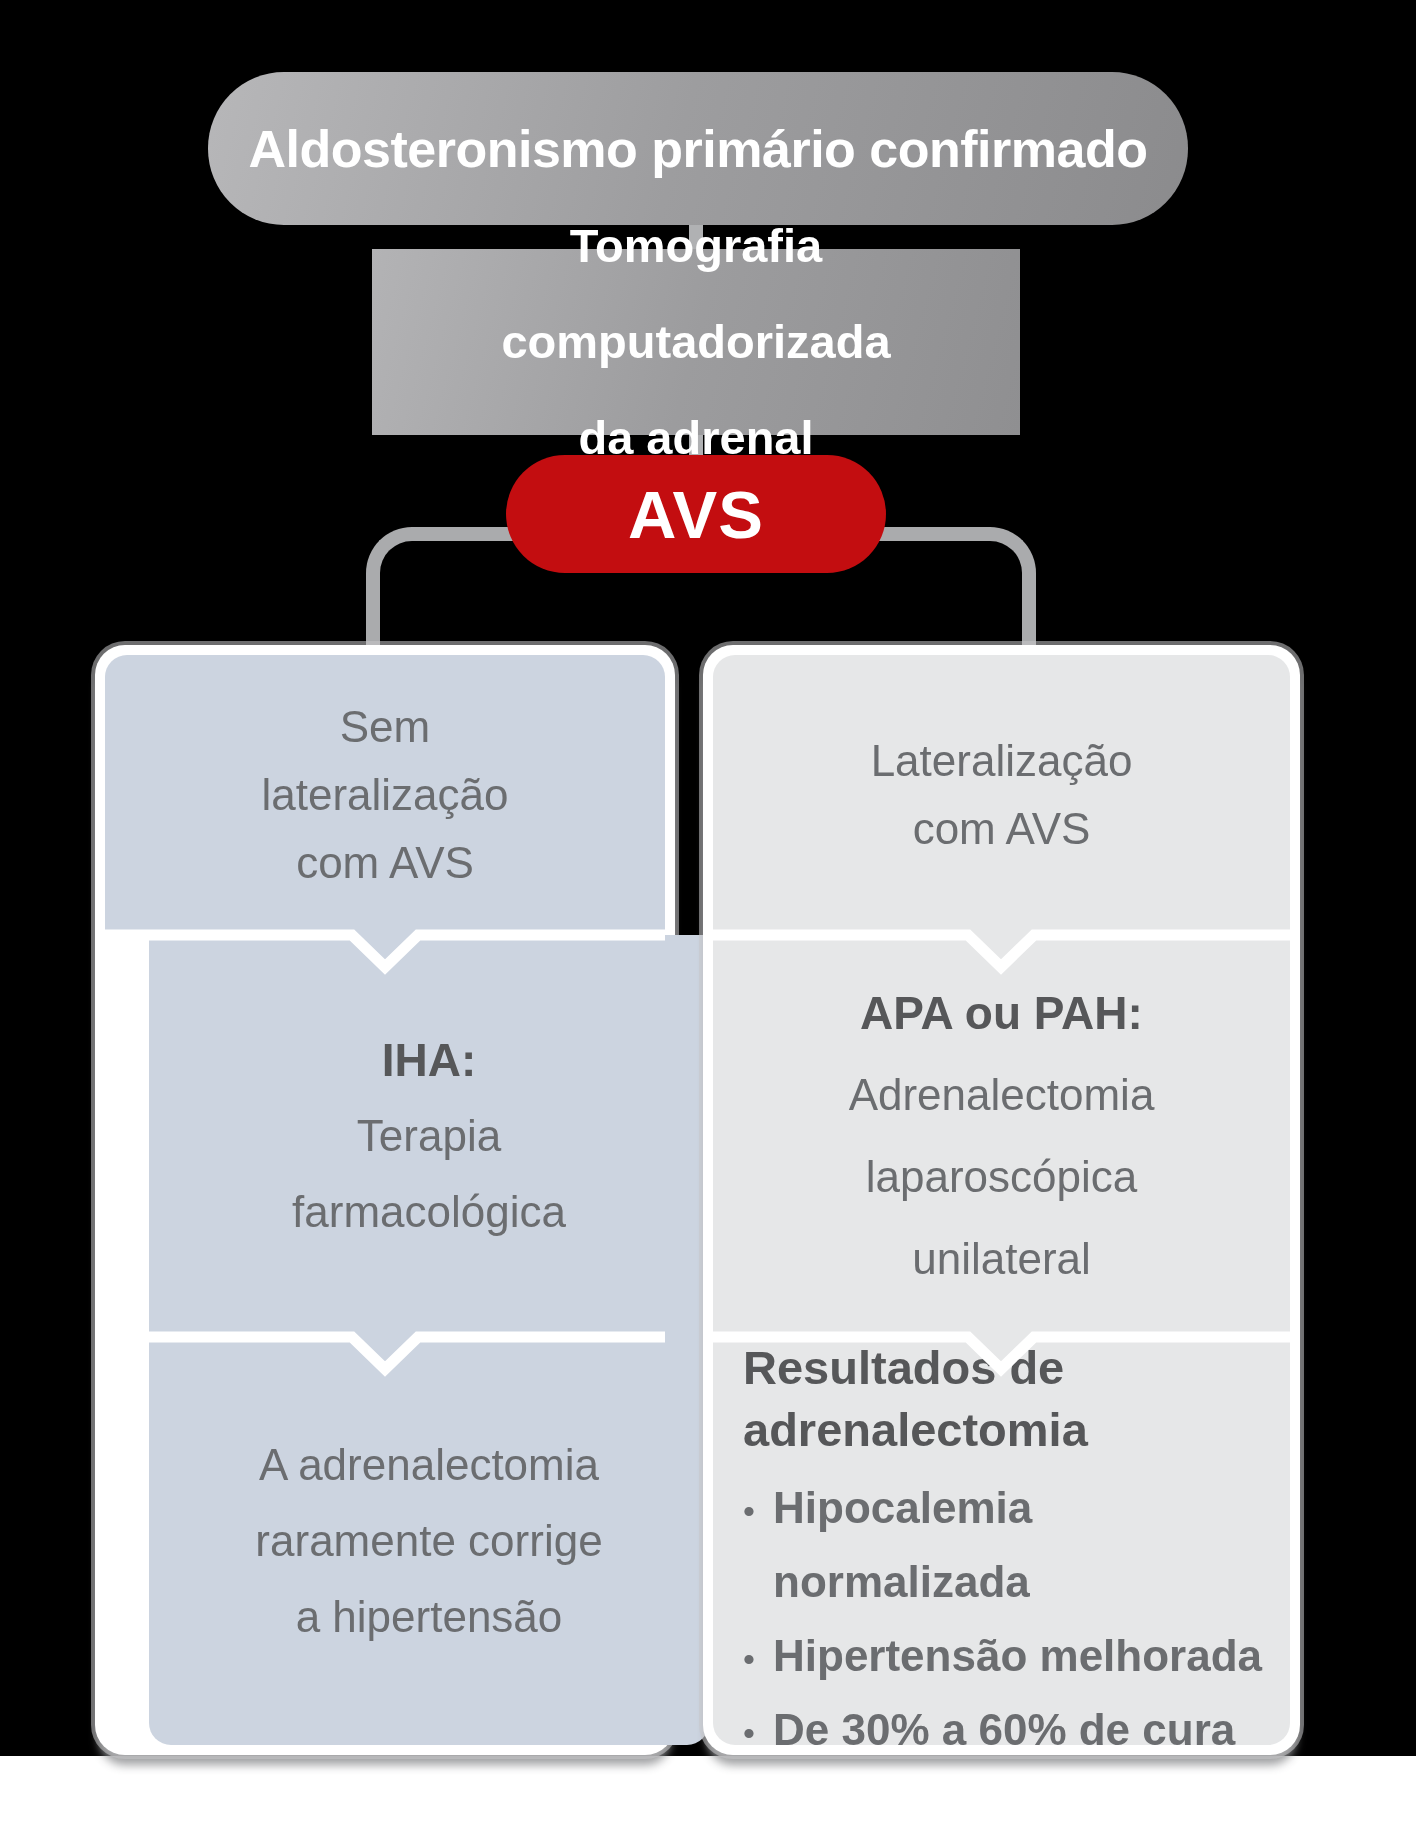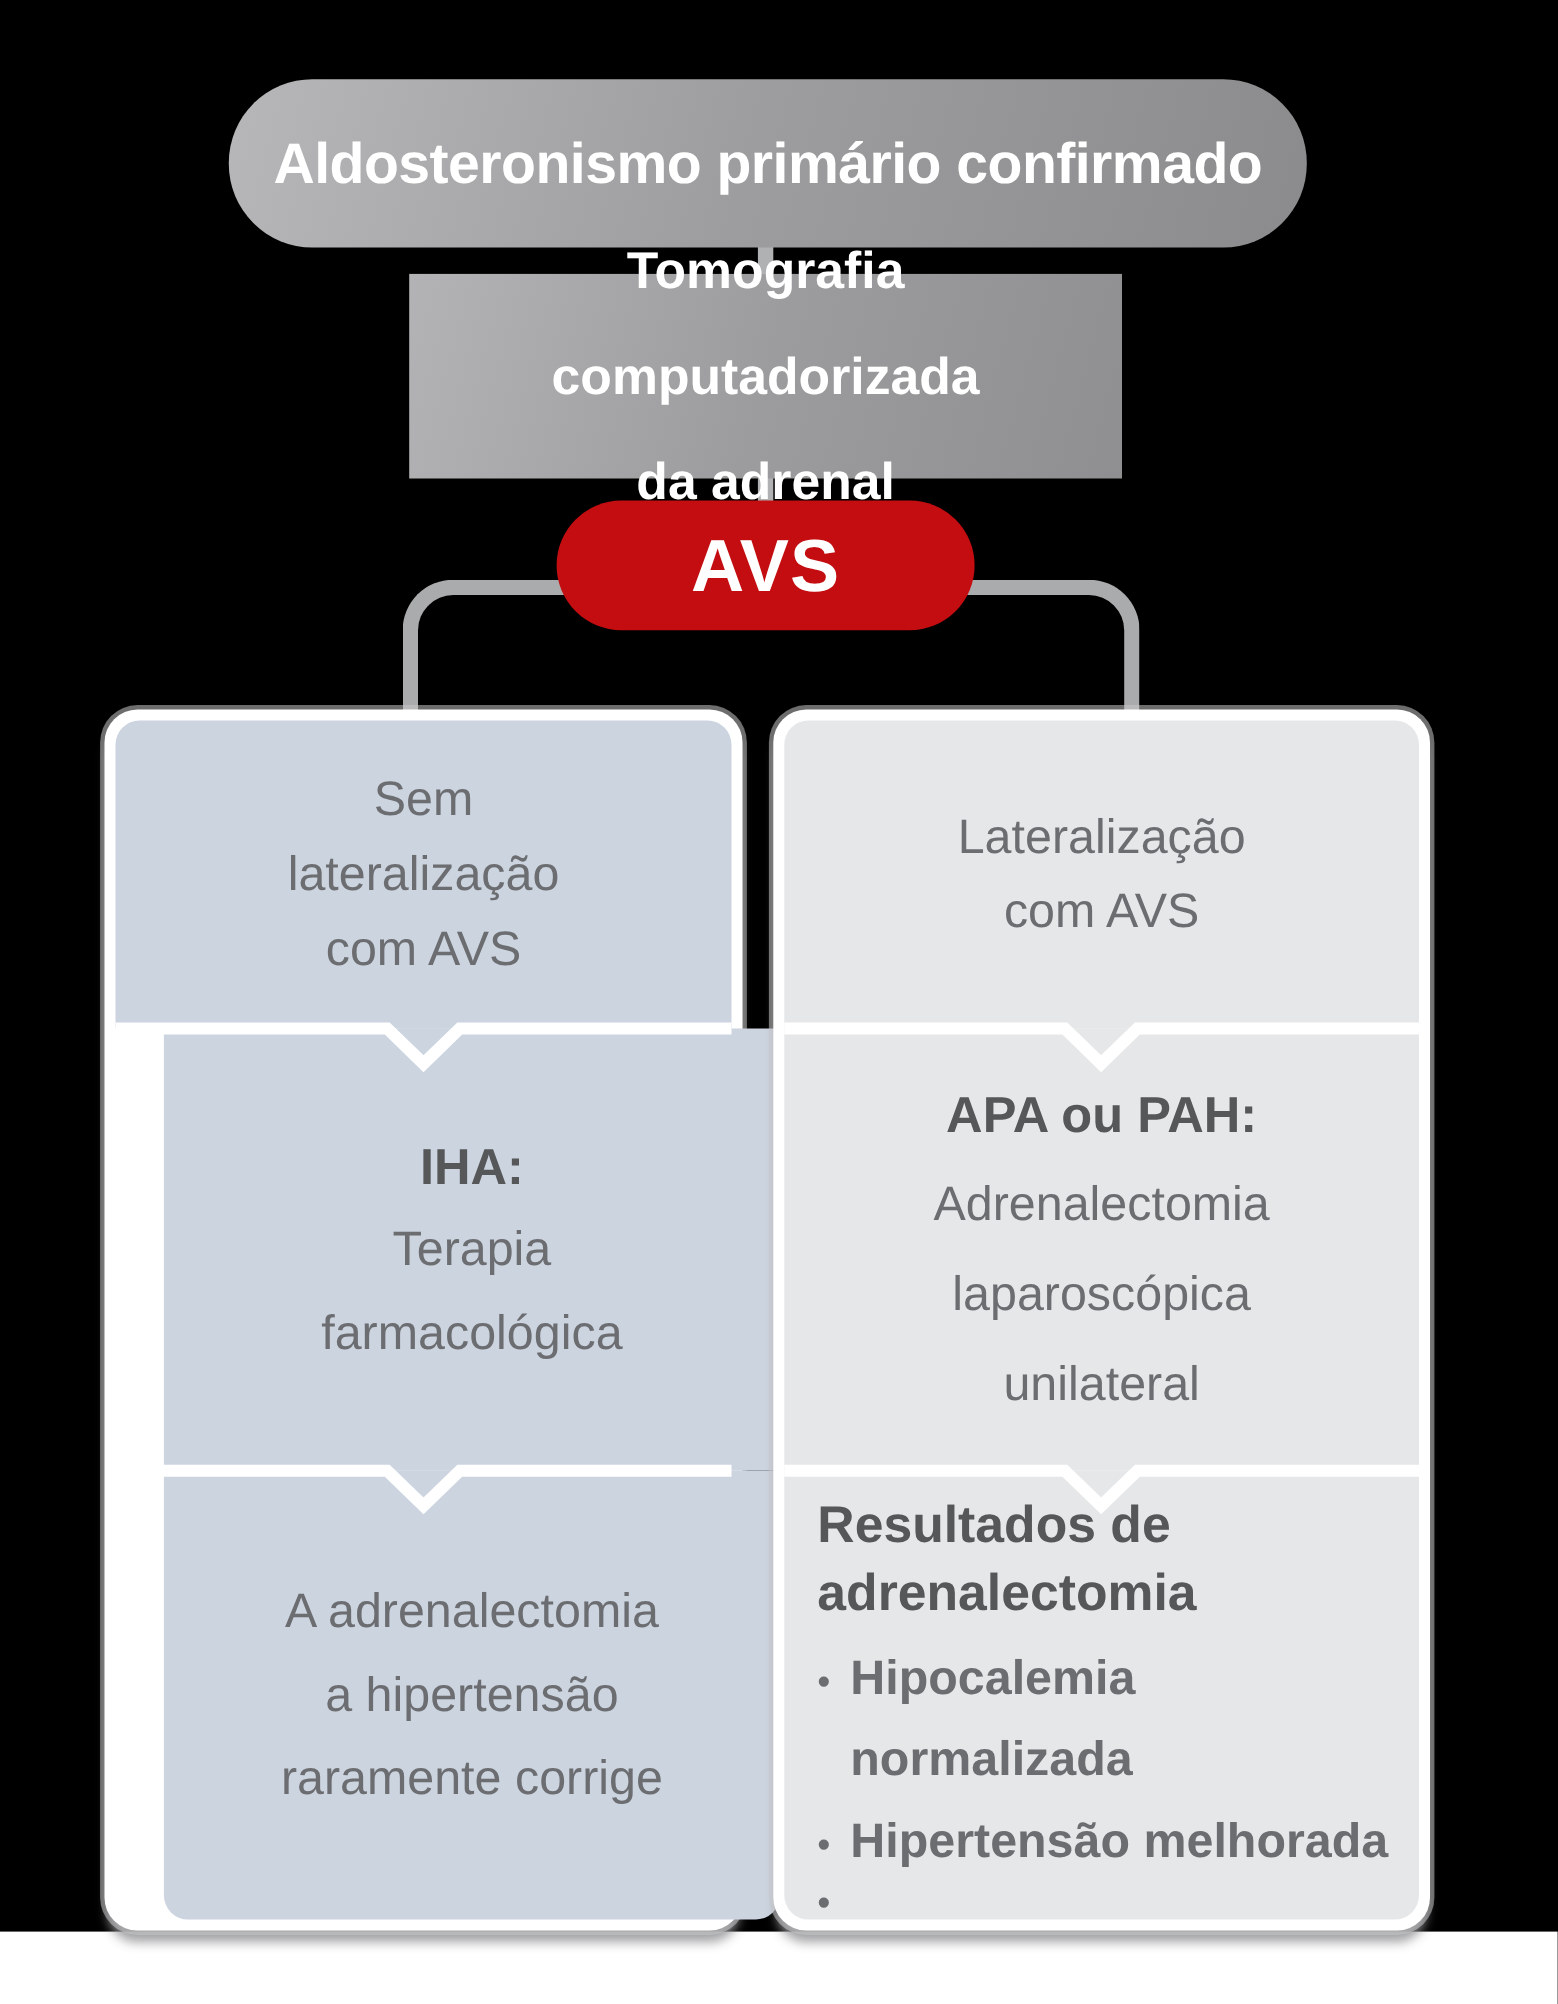--- a/index.html
+++ b/index.html
@@ -100,22 +100,22 @@
       <span>lateralização</span>
       <span>com AVS</span>
     </div>
     <div class="section s2 left-fill body-text lh-b">
       <span class="bold-text">IHA:</span>
       <span>Terapia</span>
       <span>farmacológica</span>
     </div>
     <div class="section s3 left-fill body-text lh-b">
       <span>A adrenalectomia</span>
+      <span>raramente corrige</span>
       <span>a hipertensão</span>
-      <span>raramente corrige</span>
     </div>
     <svg class="divider div1" viewBox="0 0 560 48" preserveAspectRatio="none">
       <path d="M -2 6 L 247 6 L 280 38 L 313 6 L 562 6" fill="var(--left_fill,#ccd4e0)" stroke="#fff" stroke-width="11"></path>
     </svg>
     <svg class="divider div2" viewBox="0 0 560 48" preserveAspectRatio="none">
       <path d="M -2 6 L 247 6 L 280 38 L 313 6 L 562 6" fill="var(--left_fill,#ccd4e0)" stroke="#fff" stroke-width="11"></path>
     </svg>
   </div>
 </div>
 
@@ -138,20 +138,21 @@
         <div class="bullet-row">
           <span class="bullet-dot">•</span>
           <span class="bullet-text">Hipocalemia normalizada</span>
         </div>
         <div class="bullet-row">
           <span class="bullet-dot">•</span>
           <span class="bullet-text">Hipertensão melhorada</span>
         </div>
         <div class="bullet-row">
           <span class="bullet-dot">•</span>
+          <span class="bullet-text">De 30% a 60% de cura</span>
         </div>
       </div>
     </div>
     <svg class="divider div1" viewBox="0 0 577 48" preserveAspectRatio="none">
       <path d="M -2 6 L 255 6 L 288 38 L 321 6 L 579 6" fill="var(--right_fill,#e6e7e8)" stroke="#fff" stroke-width="11"></path>
     </svg>
     <svg class="divider div2" viewBox="0 0 577 48" preserveAspectRatio="none">
       <path d="M -2 6 L 255 6 L 288 38 L 321 6 L 579 6" fill="var(--right_fill,#e6e7e8)" stroke="#fff" stroke-width="11"></path>
     </svg>
   </div>

